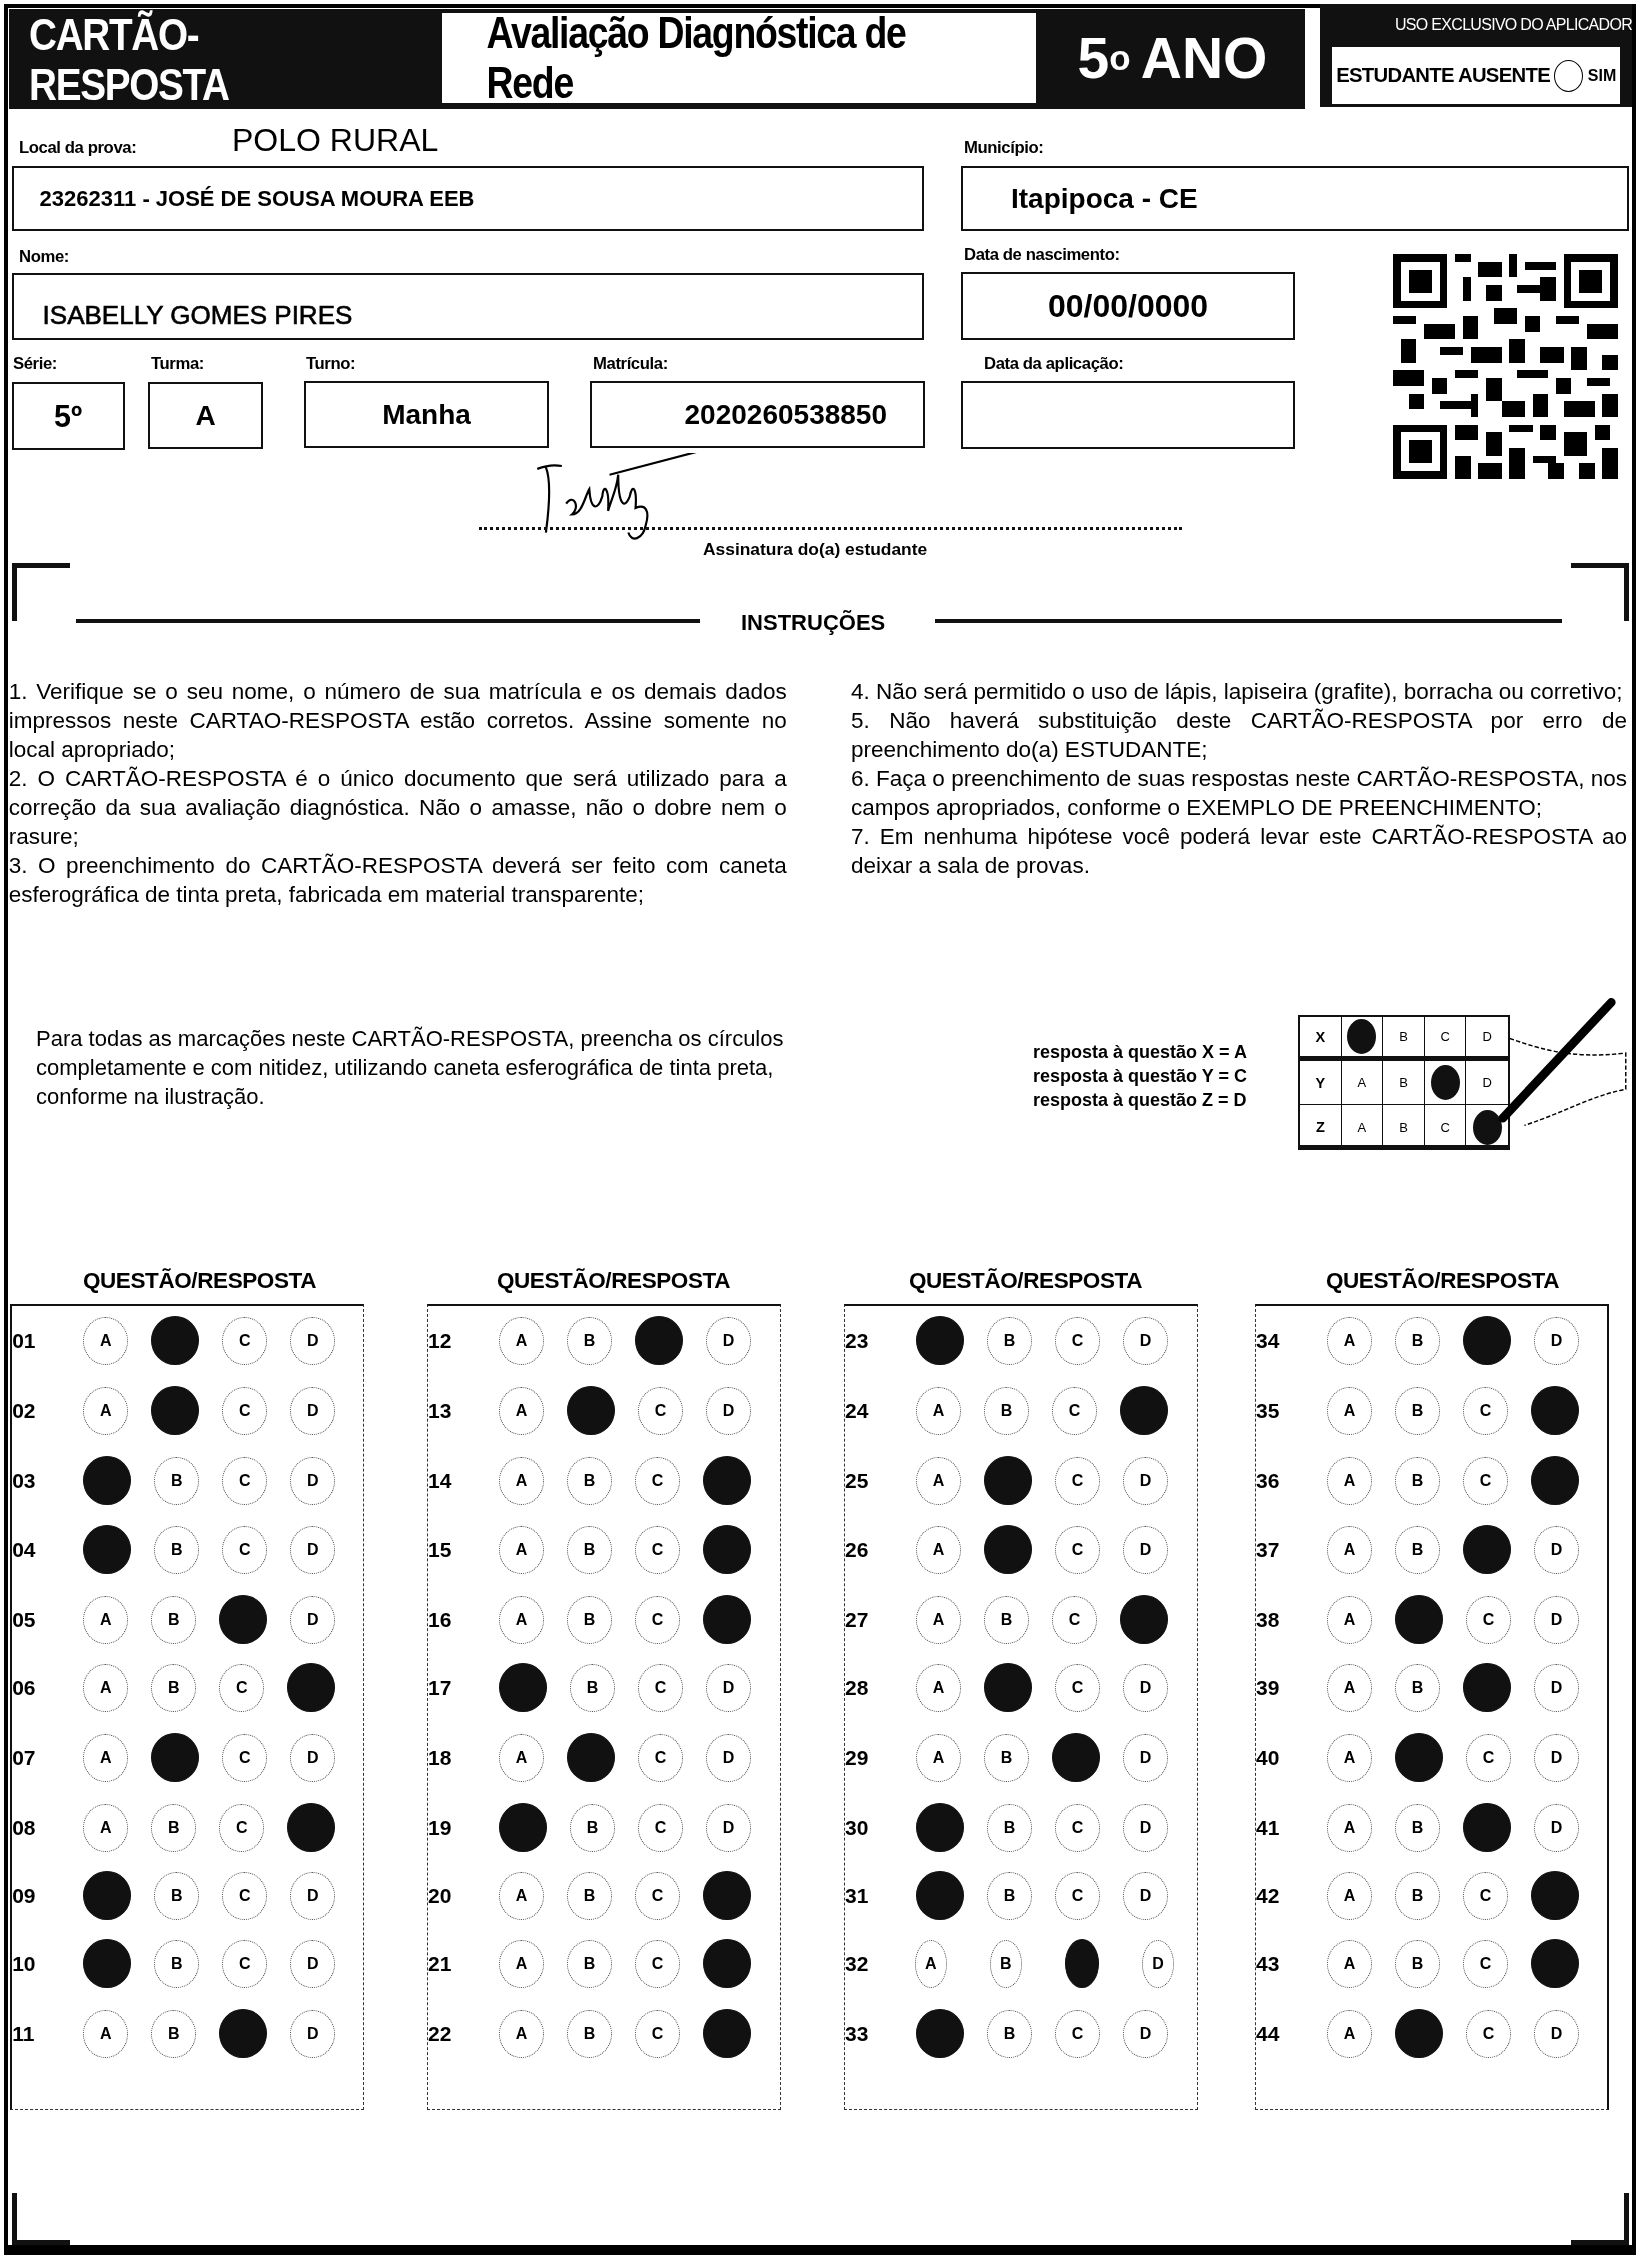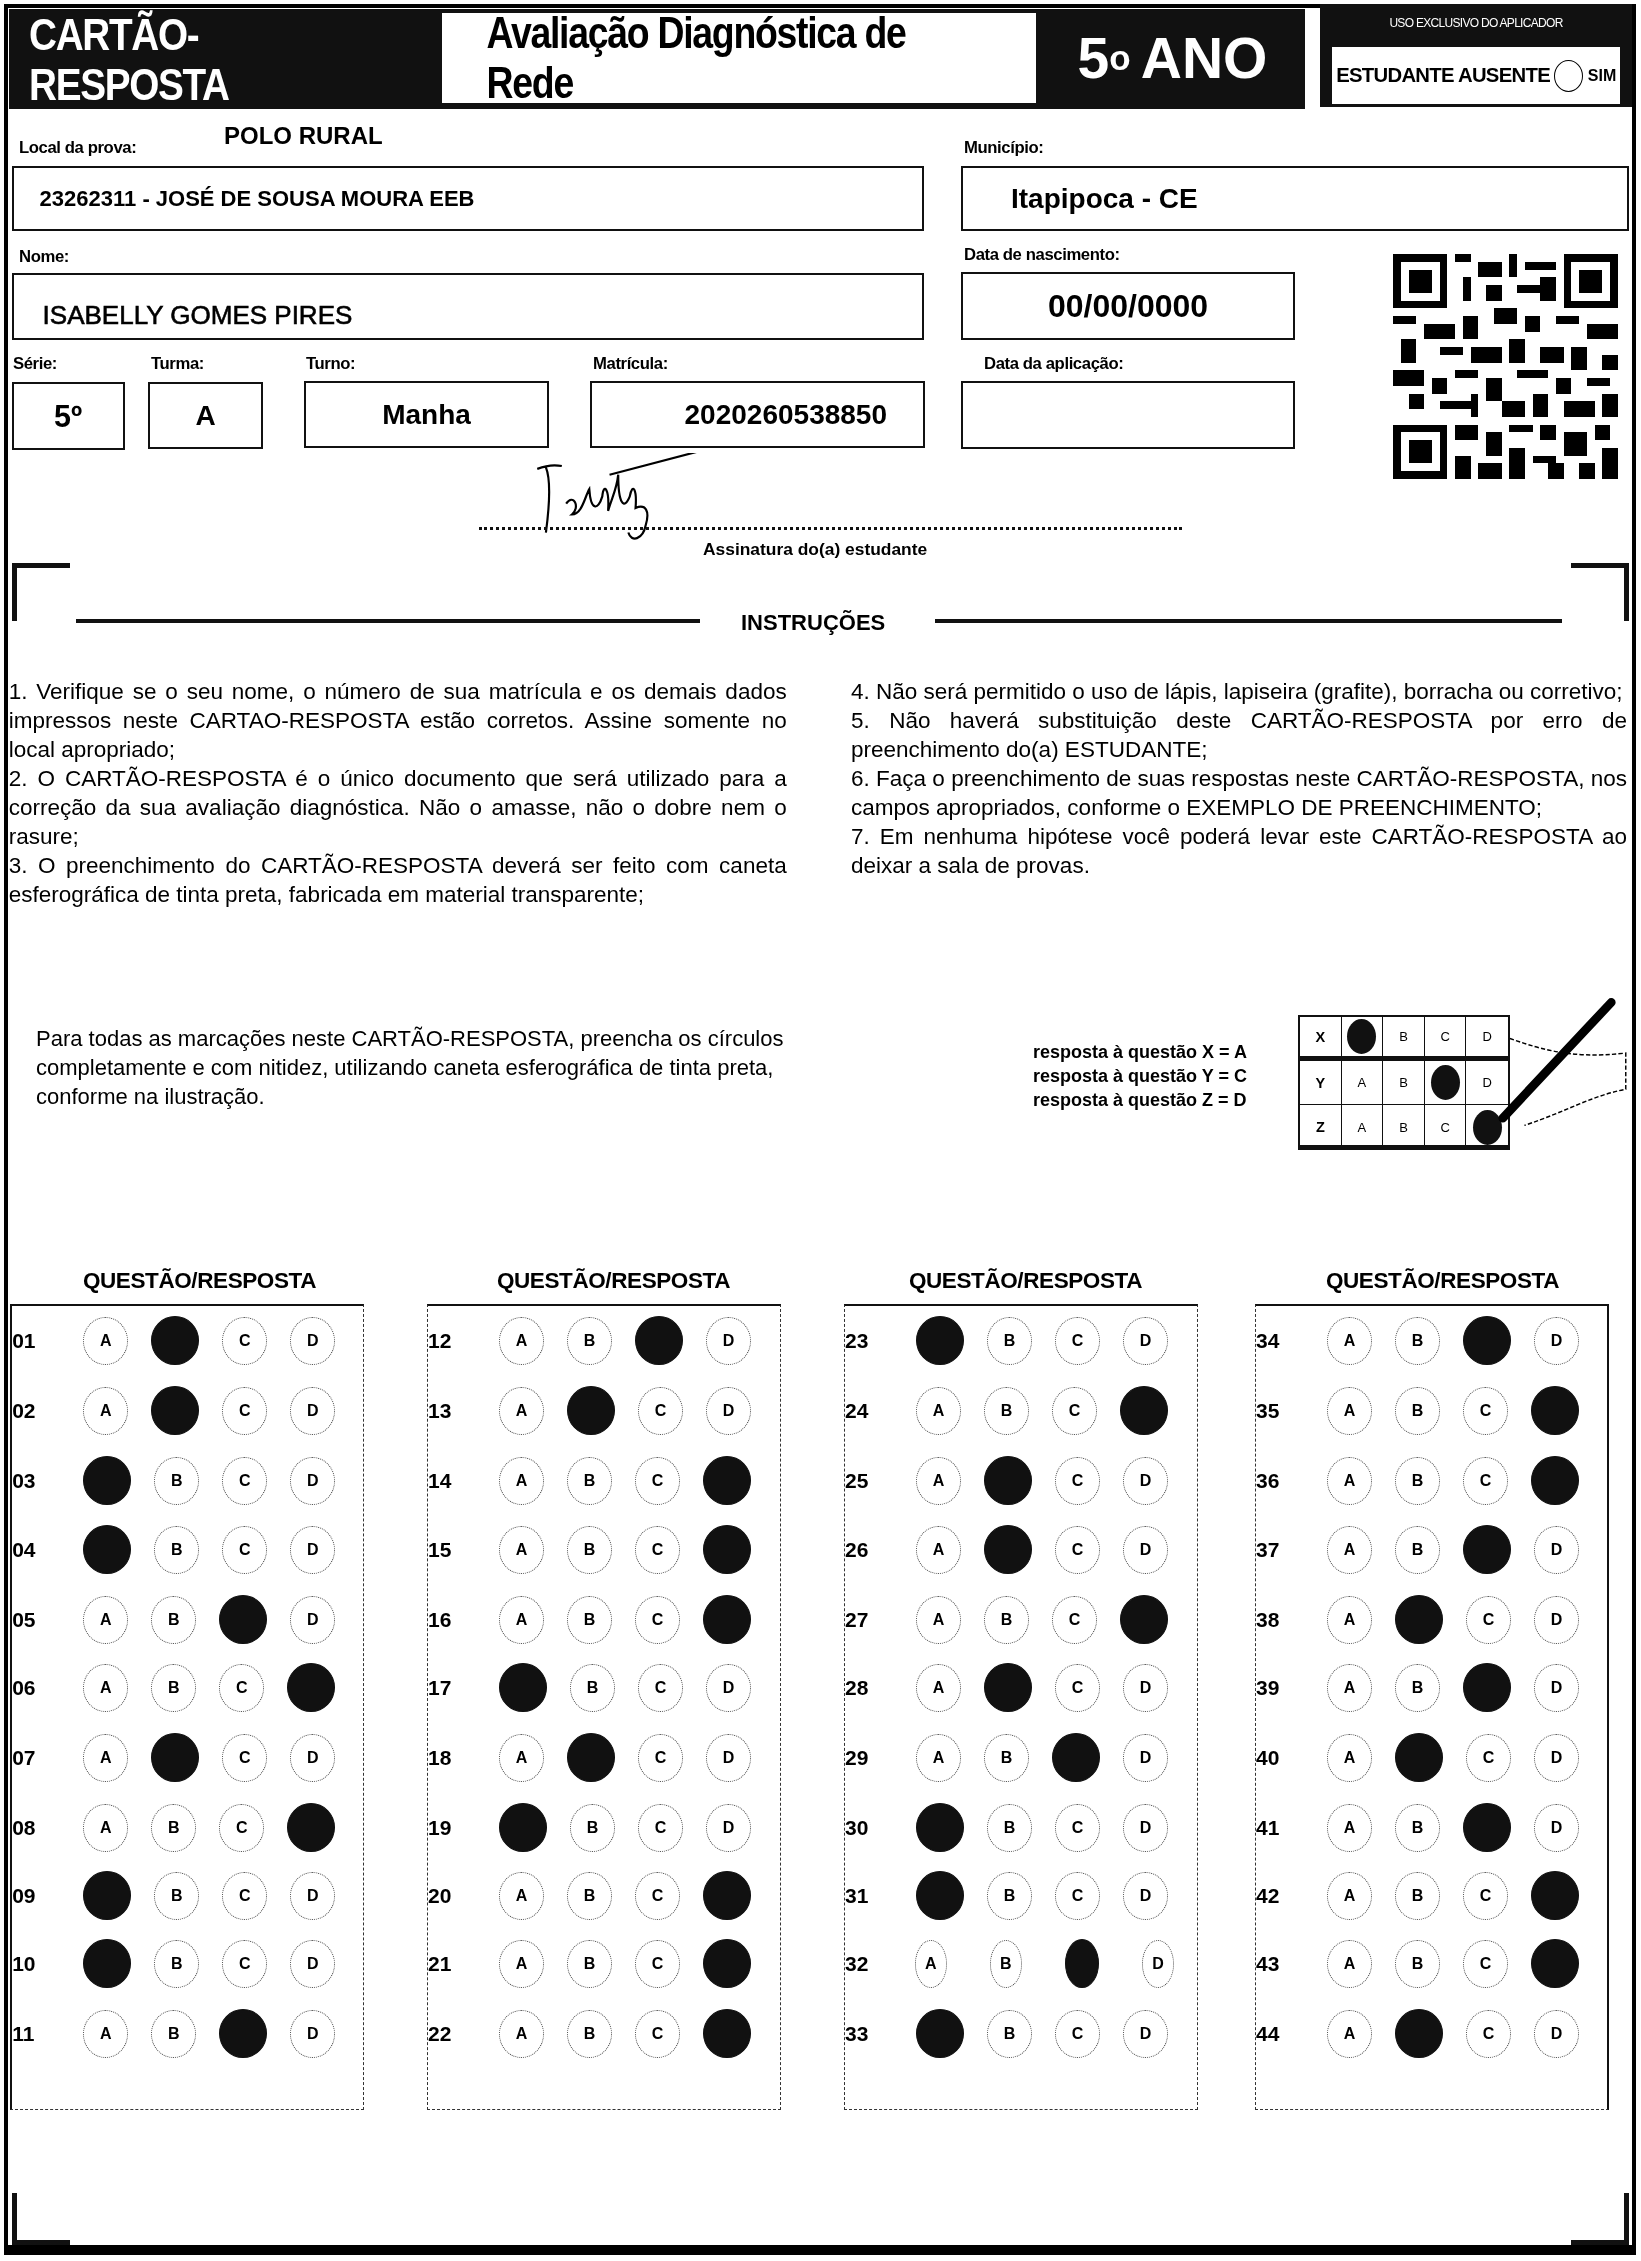--- a/index.html
+++ b/index.html
@@ -26,36 +26,36 @@
   .hdr-sub span { display: inline-block; transform: scaleX(0.85); }
   .hdr-grade {
     position: absolute; left: 1038px; top: 13px; width: 269px; height: 90px;
     color: #fff; font-size: 57px; font-weight: bold; display: flex; align-items: center; justify-content: center;
   }
   .hdr-grade sup { font-size: 35px; vertical-align: 19px; margin-right: 10.2px; }
   .app-box {
     position: absolute; left: 1320px; top: 4.4px; width: 312px; height: 103px; background: #111;
   }
   .app-box-title {
-    position: absolute; left: 0; top: 11.6px; width: 100%; text-align: center;
-    color: #fff; font-size: 12px; letter-spacing: -0.7px;
+    position: absolute; left: 0; top: 11.6px; width: 100%; text-align: right;
+    color: #fff; font-size: 16px; letter-spacing: -0.7px;
   }
   .app-box-inner {
     position: absolute; left: 10.2px; top: 41px; width: 292px; height: 61px; background: #fff;
     border: 2.2px solid #111; display: flex; align-items: center; justify-content: center; gap: 4.4px;
   }
   .app-box-inner .lbl { font-size: 20.3px; font-weight: bold; letter-spacing: -0.7px; }
   .bubble-sm { width: 29px; height: 32px; border: 1.5px solid #000; border-radius: 50%; display: inline-block; }
   .app-box-inner .sim { font-size: 16px; font-weight: bold; }
 
   
   .lbl-sm { position: absolute; font-size: 16.7px; font-weight: bold; letter-spacing: -0.4px; }
   .field { position: absolute; border: 2.9px solid #111; background: #fff; display: flex; align-items: center; }
   .field .val { font-size: 23px; font-weight: bold; }
-  .polo { position: absolute; left: 224px; top: 122px; font-size: 24px; font-weight: bold; }
+  .polo { position: absolute; left: 232px; top: 122px; font-size: 32px; font-weight: normal; }
 
   .qr { position: absolute; left: 1393px; top: 253px; width: 225px; height: 227px; }
 
   
   .sig-line { position: absolute; left: 479px; top: 527px; width: 703px; border-top: 3.6px dotted #111; }
   .sig-label { position: absolute; left: 703px; top: 539px; font-size: 17.4px; font-weight: bold; }
   .signature { position: absolute; left: 537px; top: 453px; width: 174px; height: 94px; }
 
   
   .corner { position: absolute; width: 58px; height: 58px; border-color: #111; border-style: solid; border-width: 0; }

